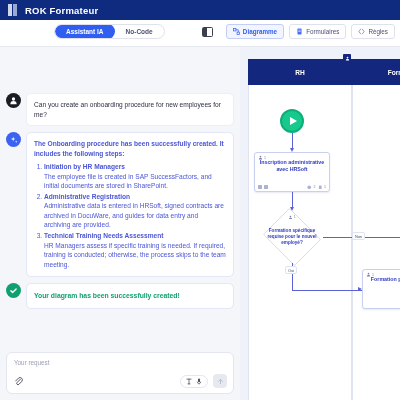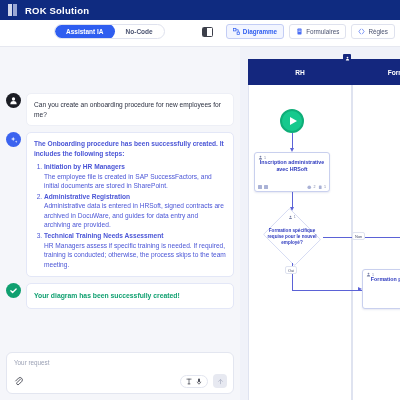--- a/index.html
+++ b/index.html
@@ -219,21 +219,21 @@
 </head>
 <body>
 
 <div id="app">
 
   <div class="titlebar">
     <span class="logo-mark">
       <i class="a"></i>
         <i class="b"></i>
     </span>
-    <span class="app-title">ROK Solution</span>
+    <span class="app-title">ROK Formateur</span>
   </div>
 
   <div class="toolbar">
     <div class="segmented">
       <button class="seg-btn active">Assistant IA</button>
       <button class="seg-btn">No-Code</button>
     </div>
 
     <div class="panel-toggle"></div>
 

